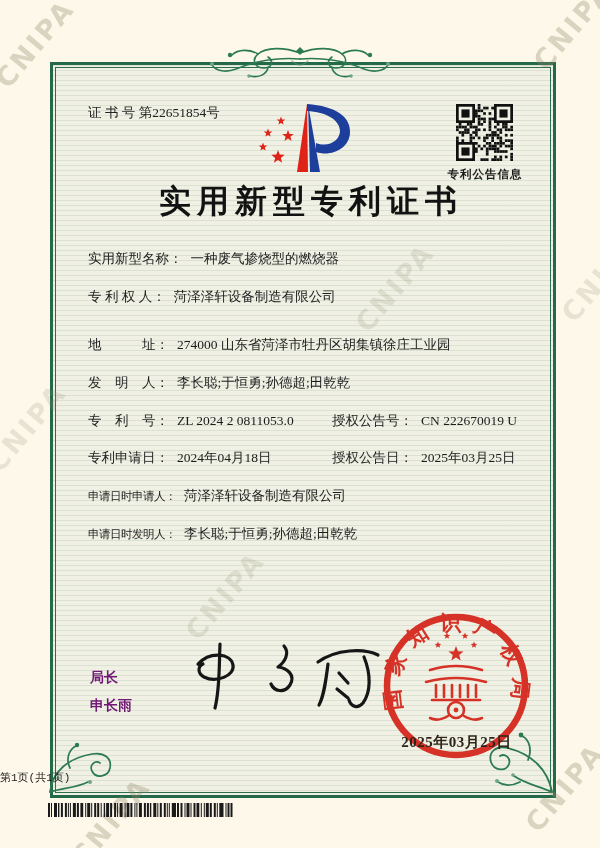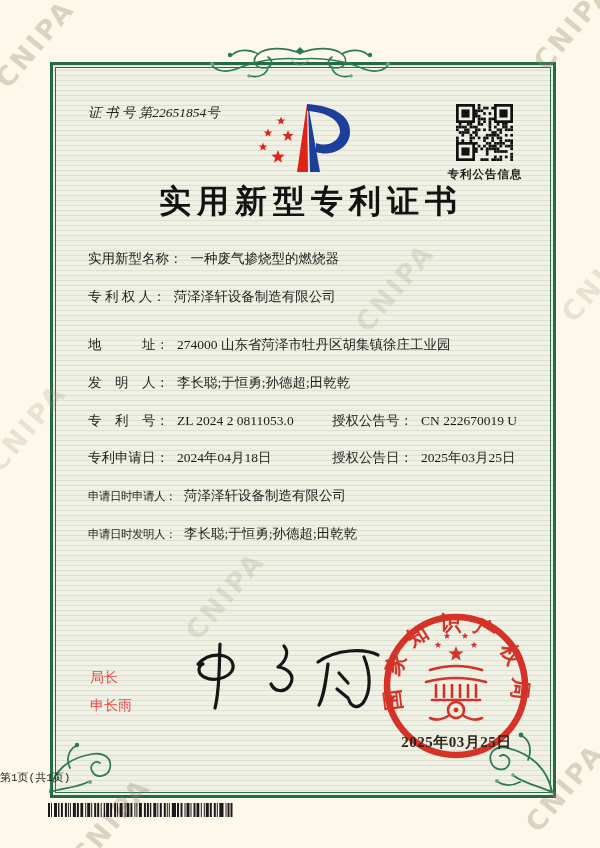--- a/index.html
+++ b/index.html
@@ -27,21 +27,21 @@
       to bottom,
       rgba(108,148,114,0.17) 0px, rgba(108,148,114,0.17) 1px,
       rgba(0,0,0,0) 1px, rgba(0,0,0,0) 5px);
   }
   .frame-inner{
     position:absolute;left:2px;top:2px;right:2px;bottom:2px;
     border:1px solid #2c6e4f;
   }
   .ornament{position:absolute;z-index:2;pointer-events:none;}
   
-  .cert-no{position:absolute;left:88px;top:104px;z-index:2;font-size:13.5px;color:#222;font-style:italic;}
+  .cert-no{position:absolute;left:88px;top:104px;z-index:2;font-size:13.5px;color:#222;}
   .logo{position:absolute;left:250px;top:100px;z-index:2;}
   .qr{position:absolute;left:456px;top:104px;z-index:2;}
   .qr-caption{
     position:absolute;left:440px;top:167px;width:90px;z-index:2;
     font-size:11.5px;text-align:center;letter-spacing:1px;color:#1a1a1a;font-weight:bold;
   }
   .title{
     position:absolute;left:0;top:180px;width:600px;z-index:2;
     text-align:center;font-size:32px;font-weight:bold;letter-spacing:6px;color:#121212;margin-left:11px;
   }
@@ -53,21 +53,21 @@
   .rcol{left:332px;}
   
   .statement{
     position:absolute;left:62px;top:568px;width:476px;z-index:2;
     font-size:12px;line-height:25px;text-align:center;color:#2e2d2a;letter-spacing:0.5px;
   }
   
   .signer{
     position:absolute;left:90px;top:663px;z-index:2;
     font-family:"Liberation Sans","DejaVu Sans",sans-serif;
-    font-weight:normal;font-size:14px;line-height:28px;color:#ef4444;
+    font-weight:bold;font-size:14px;line-height:28px;color:#701a75;
   }
   .signature{position:absolute;left:168px;top:634px;z-index:2;}
   
   .seal{position:absolute;left:374px;top:608px;z-index:3;opacity:0.95;}
   .seal-date{
     position:absolute;left:384px;top:733px;width:145px;z-index:4;
     text-align:center;font-size:15px;font-weight:bold;color:#30241a;letter-spacing:0.5px;
   }
   
   .page-footer{

